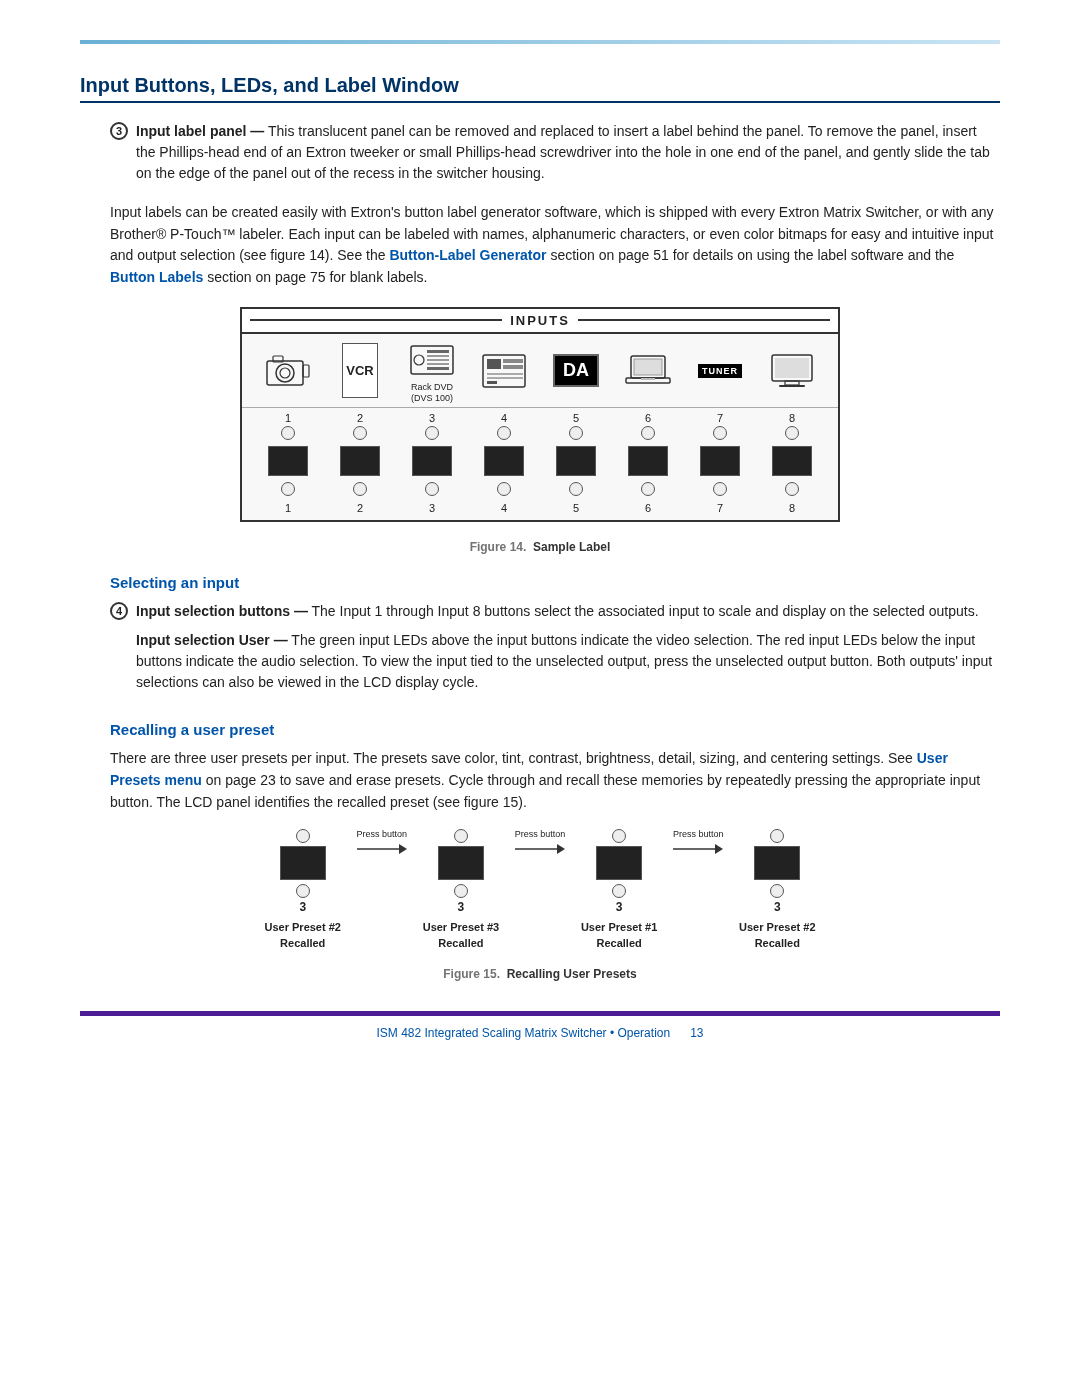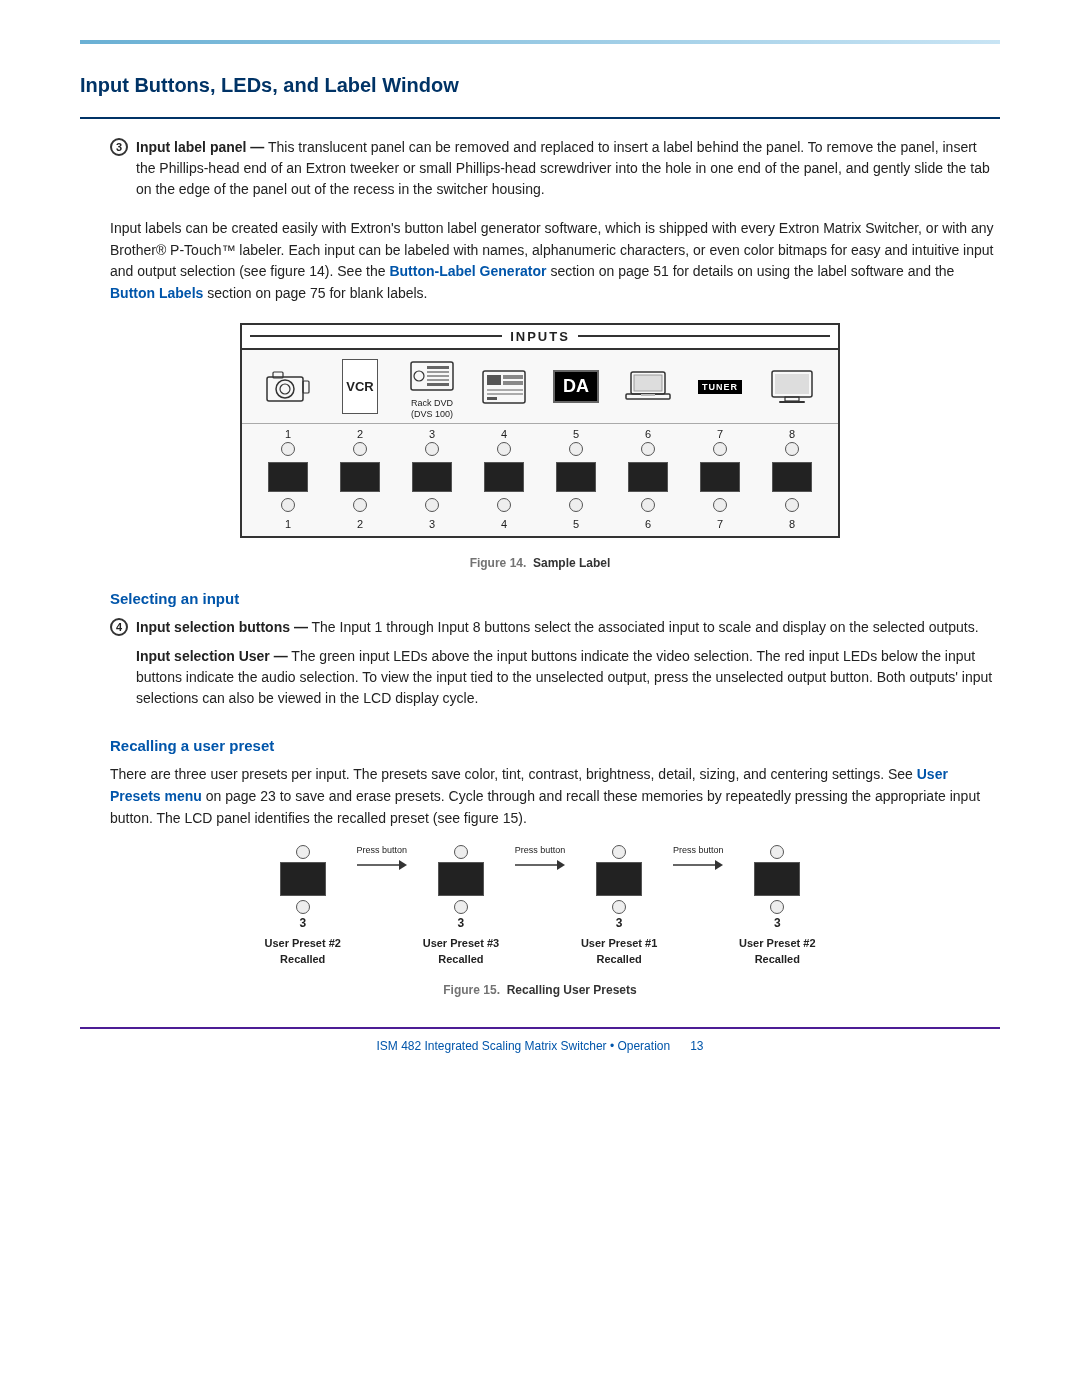--- a/index.html
+++ b/index.html
@@ -16,21 +16,21 @@
       height: 4px;
       background: linear-gradient(to right, #6ab0d4, #c8e4f4);
       margin-bottom: 30px;
     }
     h1.section-title {
       font-size: 20px;
       font-weight: bold;
       color: #003366;
       margin-bottom: 18px;
       border-bottom: 2px solid #003366;
-      padding-bottom: 20px;
+      padding-bottom: 4px;
     }
     h2.subsection-title {
       font-size: 15px;
       font-weight: bold;
       color: #0055aa;
       margin-bottom: 10px;
       margin-left: 30px;
     }
     .numbered-item {
       display: flex;
@@ -186,21 +186,21 @@
     .section-block {
       margin-bottom: 20px;
     }
     .indent {
       margin-left: 30px;
     }
     .footer-text {
       text-align: center;
       font-size: 12px;
       color: #0055aa;
-      border-top: 2px solid #4c1d95;
+      border-top: 5px solid #4c1d95;
       padding-top: 10px;
       margin-top: 30px;
     }
     .paragraph {
       margin-left: 30px;
       margin-bottom: 10px;
       line-height: 1.55;
     }
     .vcr-icon { font-size: 13px; font-weight: bold; background: #fff; border: 1px solid #555; padding: 19px 3px; }
   </style>

